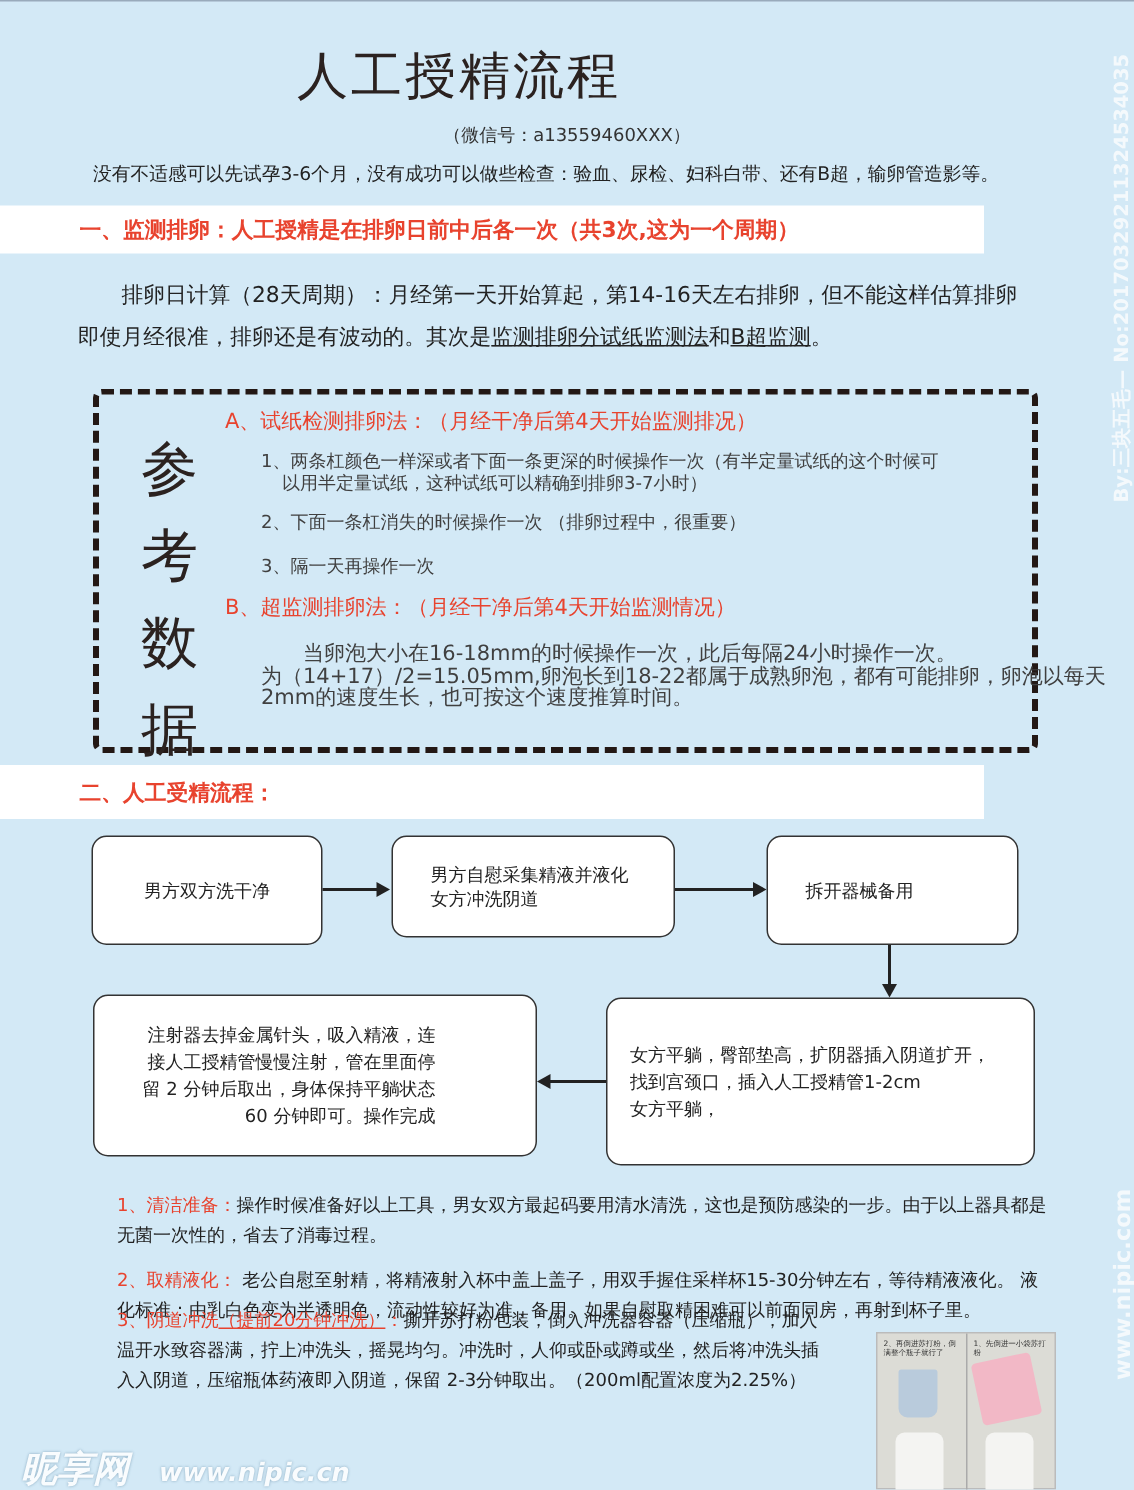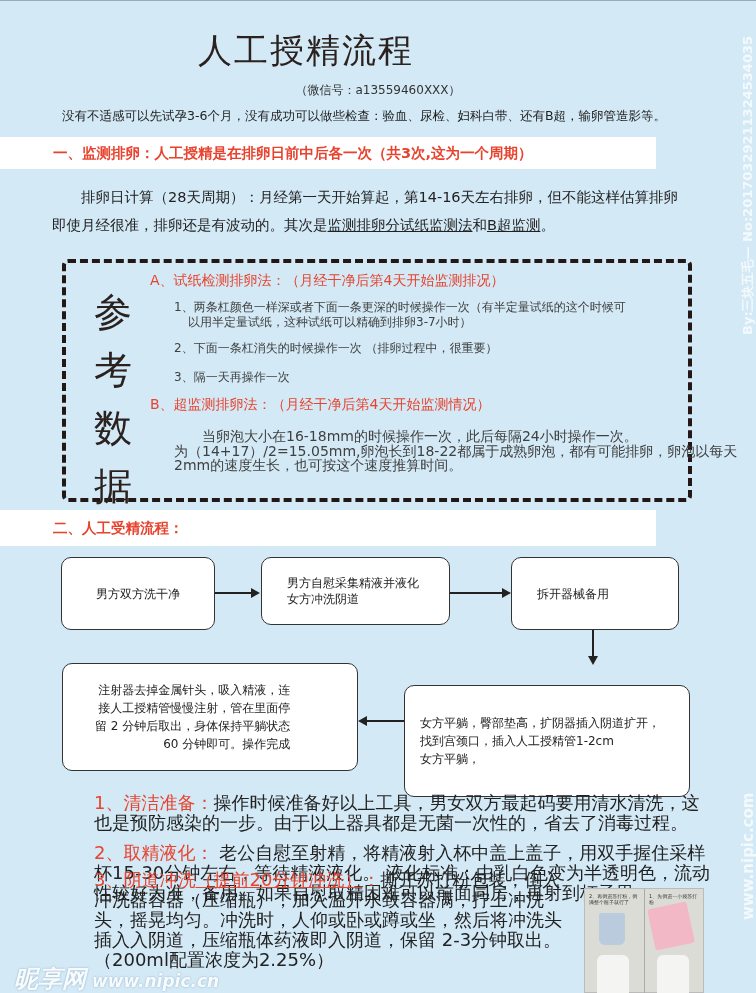--- a/index.html
+++ b/index.html
@@ -68,32 +68,32 @@
 
   .flow-box {
     position: absolute; background: #fff; border: 1.5px solid #333;
     border-radius: 10px; font-size: 12px; color: #222; line-height: 16px;
     display: flex; align-items: center;
   }
   .fb-1 { left: 61px; top: 557px; width: 154px; height: 73px; padding-left: 34px; }
   .fb-2 { left: 261px; top: 557px; width: 189px; height: 68px; padding-left: 25px; }
   .fb-3 { left: 511px; top: 557px; width: 168px; height: 73px; padding-left: 25px; }
   .fb-4 { left: 62px; top: 663px; width: 296px; height: 108px; padding-left: 32px; padding-right:10px; line-height: 18px; text-align: right; }
-  .fb-5 { left: 404px; top: 665px; width: 286px; height: 112px; padding-left: 15px; line-height: 18px; margin-top: 20px; }
+  .fb-5 { left: 404px; top: 665px; width: 286px; height: 112px; padding-left: 15px; line-height: 18px; }
 
   .arrow { position: absolute; background: #222; }
   .arrow-h { height: 1.5px; }
   .arrow-v { width: 1.5px; }
   .ah-right { position:absolute; width:0; height:0; border-top:5px solid transparent; border-bottom:5px solid transparent; border-left:9px solid #222; }
   .ah-left { position:absolute; width:0; height:0; border-top:5px solid transparent; border-bottom:5px solid transparent; border-right:9px solid #222; }
   .ah-down { position:absolute; width:0; height:0; border-left:5px solid transparent; border-right:5px solid transparent; border-top:9px solid #222; }
 
   .step {
-    position: absolute; left: 78px; width: 620px; font-size: 18px;
-    line-height: 20px; color: #222; margin-left: 16px;
+    position: absolute; left: 78px; width: 620px; font-size: 12px;
+    line-height: 20px; color: #222;
   }
   .step .lbl { color: #e8432e; }
   .step-1 { top: 793px; }
   .step-2 { top: 843px; }
   .step-3 { top: 870px; width: 470px; }
   .step-3 .lbl u { text-decoration: underline; }
 
   .illus {
     position: absolute; left: 584px; top: 888px; width: 120px; height: 105px;
     background: #dcdcd6; border: 1px solid #bbb;
@@ -119,21 +119,21 @@
   .bottom-wm-id {
     position: absolute; left: 523px; top: 963px; width: 233px; height: 20px;
     background: rgba(150,160,170,0.55); color: #fff; font-size: 10.5px;
     line-height: 20px; padding-left: 6px; white-space: nowrap; overflow: hidden;
   }
   .bottom-wm-logo {
     position: absolute; left: 14px; top: 963px; font-size: 24px; font-weight: bold;
     font-style: italic; color: #ffffff; opacity: 0.85; white-space: nowrap;
     text-shadow: 0 0 2px #7a9db5;
   }
-  .bottom-wm-logo .url { font-size: 17px; margin-left: 6px; }
+  .bottom-wm-logo .url { font-size: 17px; margin-left: 20px; }
 </style>
 </head>
 <body>
 
 <div class="page">
   <div class="top-border"></div>
 
   <div class="title">人工授精流程</div>
   <div class="wechat">（微信号：a13559460XXX）</div>
   <div class="intro">没有不适感可以先试孕3-6个月，没有成功可以做些检查：验血、尿检、妇科白带、还有B超，输卵管造影等。</div>

